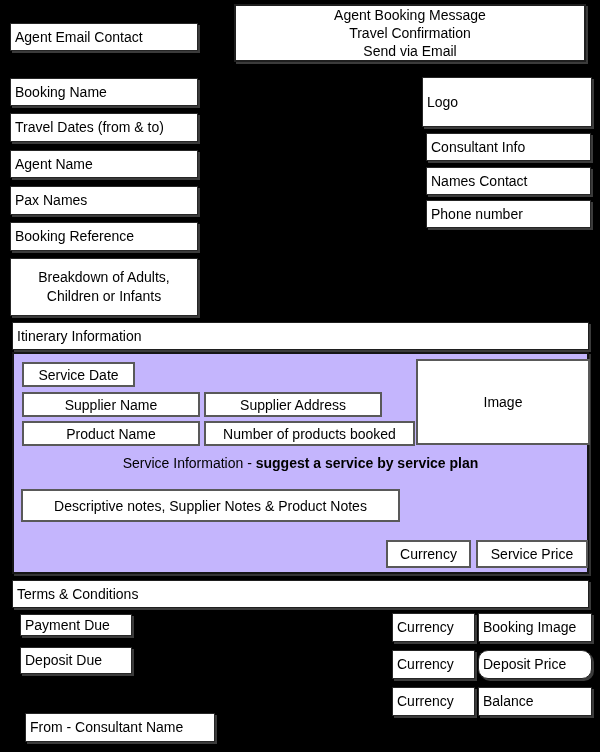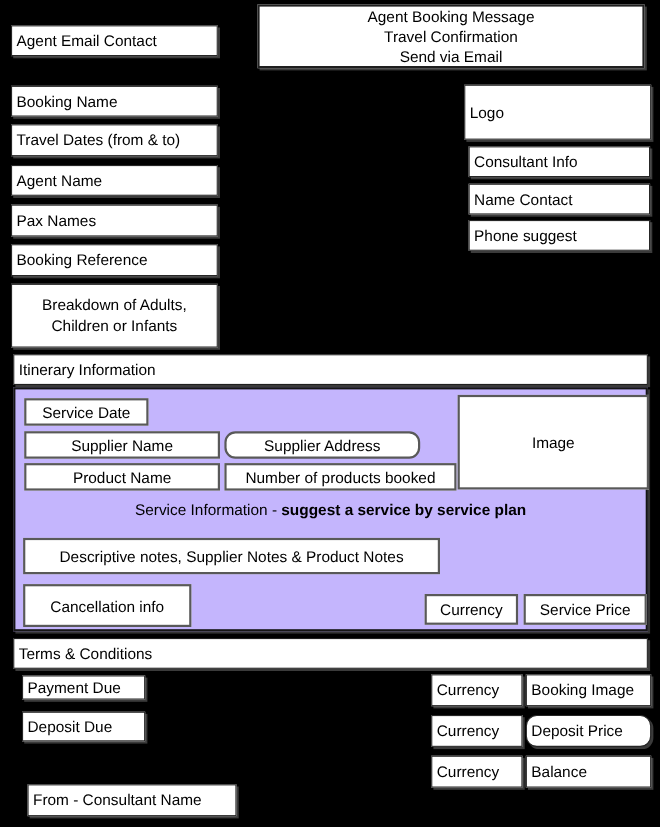--- a/index.html
+++ b/index.html
@@ -59,21 +59,21 @@
   #logo{left:422px;top:77px;width:170px;height:50px;}
   #consultant-info{left:426px;top:133px;width:165px;height:28px;}
   #email-contact{left:426px;top:167px;width:165px;height:28px;}
   #phone-number{left:426px;top:200px;width:165px;height:28px;}
 
   
   #itinerary-header{left:12px;top:322px;width:577px;height:28px;}
   #itinerary-panel{left:12px;top:352px;width:577px;height:222px;}
   #service-date{left:8px;top:8px;width:113px;height:25px;}
   #supplier-name{left:8px;top:38px;width:178px;height:25px;}
-  #supplier-address{left:190px;top:38px;width:178px;height:25px;border-radius:10px;}
+  #supplier-address{left:190px;top:38px;width:178px;height:25px;}
   #product-name{left:8px;top:67px;width:178px;height:25px;}
   #number-products{left:190px;top:67px;width:211px;height:25px;}
   #image-box{left:402px;top:5px;width:174px;height:86px;}
   #descriptive-notes{left:7px;top:135px;width:379px;height:33px;}
   #cancellation-info{left:7px;top:177px;width:153px;height:39px;}
   #svc-currency{left:372px;top:186px;width:85px;height:28px;}
   #service-price{left:462px;top:186px;width:112px;height:28px;}
 
   
   #terms-header{left:12px;top:580px;width:577px;height:28px;}
@@ -100,39 +100,38 @@
 
 <div class="box" id="booking-name">Booking Name</div>
 <div class="box" id="travel-dates">Travel Dates (from &amp; to)</div>
 <div class="box" id="agent-name">Agent Name</div>
 <div class="box" id="pax-names">Pax Names</div>
 <div class="box" id="booking-reference">Booking Reference</div>
 <div class="box" id="breakdown">Breakdown of Adults, Children or Infants</div>
 
 <div class="box" id="logo">Logo</div>
 <div class="box" id="consultant-info">Consultant Info</div>
-<div class="box" id="email-contact">Name Contact</div>
-<div class="box" id="phone-number">Phone suggest</div>
+<div class="box" id="email-contact">Names Contact</div>
+<div class="box" id="phone-number">Phone number</div>
 
 <div class="box bar" id="itinerary-header">Itinerary Information</div>
 
 <div class="panel" id="itinerary-panel">
   <div class="inner" id="service-date">Service Date</div>
   <div class="inner" id="supplier-name">Supplier Name</div>
   <div class="inner" id="supplier-address">Supplier Address</div>
   <div class="inner" id="product-name">Product Name</div>
   <div class="inner" id="number-products">Number of products booked</div>
   <div class="inner" id="image-box">Image</div>
 
   <div class="service-info">
     <span>Service Information - </span><span class="bold">suggest a service by service plan</span>
   </div>
 
   <div class="inner" id="descriptive-notes">Descriptive notes, Supplier Notes &amp; Product Notes</div>
-  <div class="inner" id="cancellation-info">Cancellation info</div>
   <div class="inner" id="svc-currency">Currency</div>
   <div class="inner" id="service-price">Service Price</div>
 </div>
 
 <div class="box bar" id="terms-header">Terms &amp; Conditions</div>
 
 <div class="box" id="payment-due">Payment Due</div>
 <div class="box" id="deposit-due">Deposit Due</div>
 
 <div class="box" id="currency-1">Currency</div>

